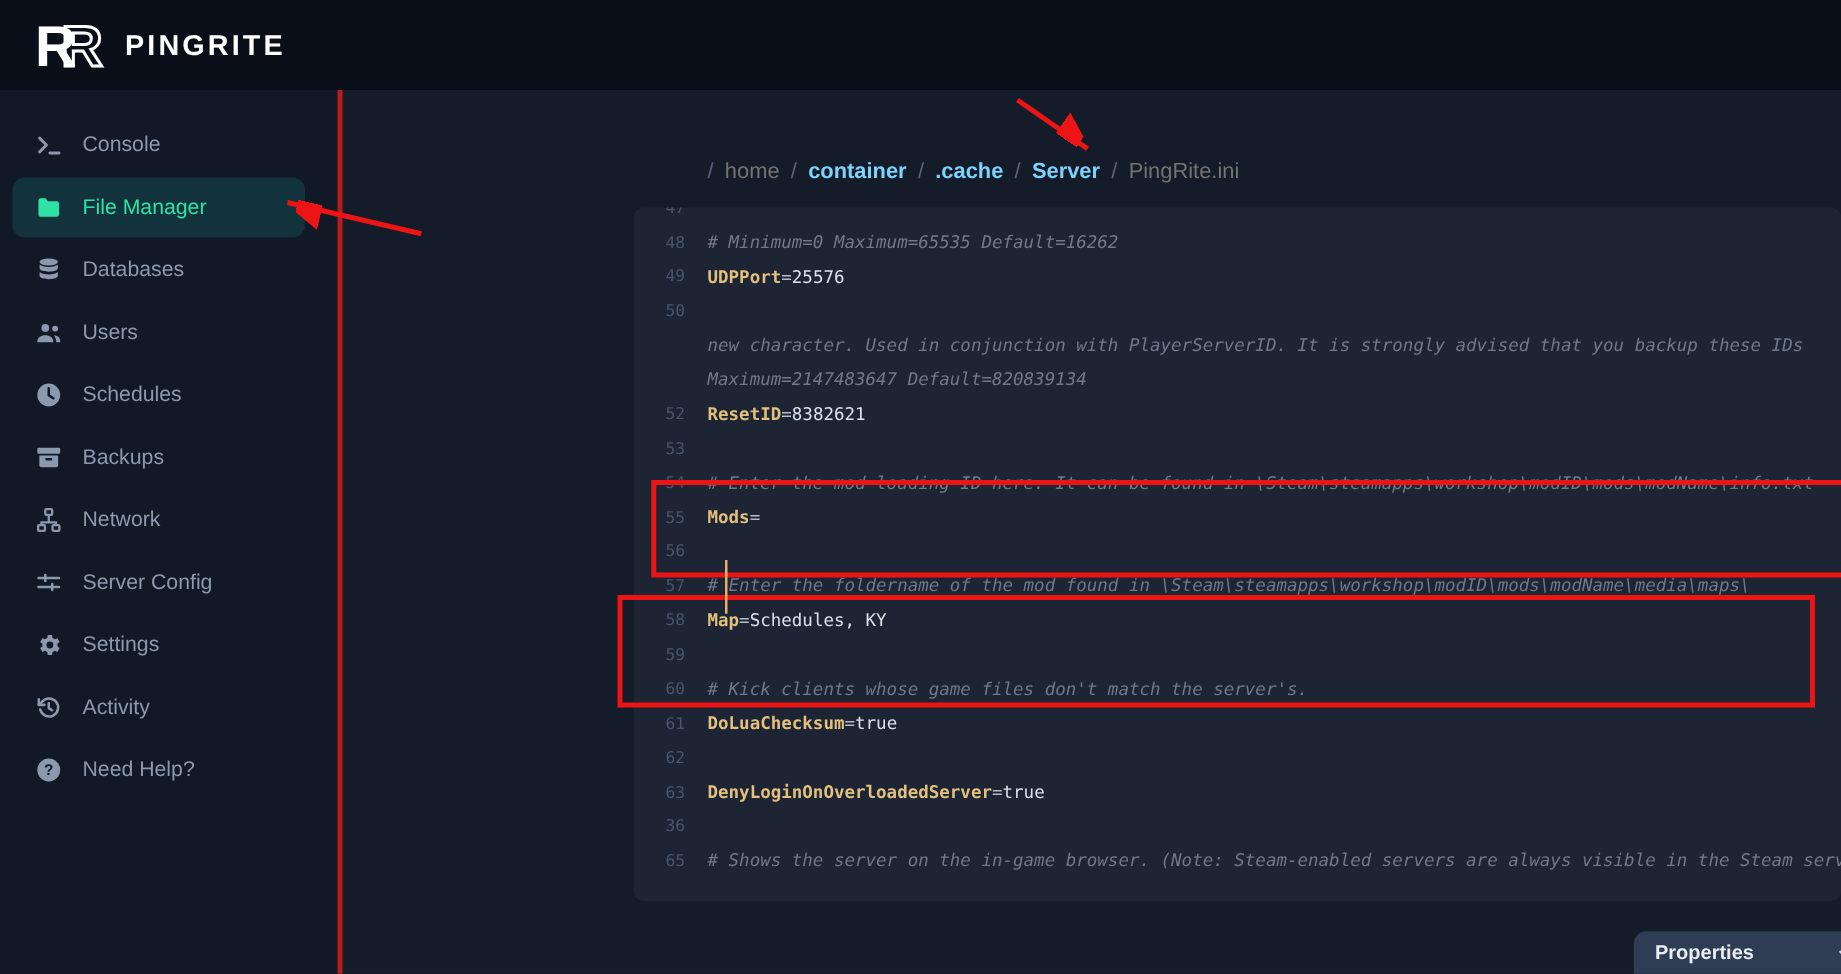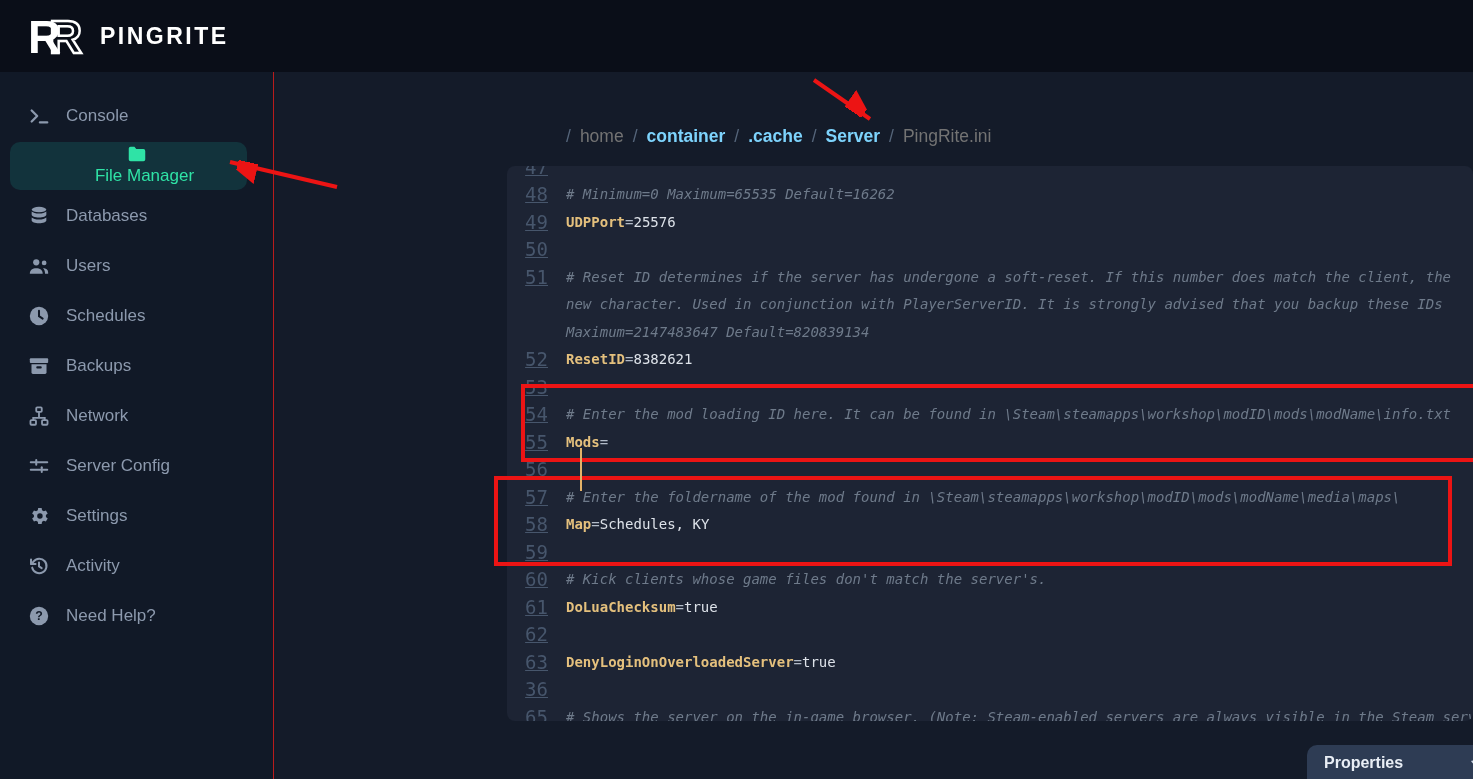--- a/index.html
+++ b/index.html
@@ -15,53 +15,53 @@
   .topbar {
     position:absolute; left:0; top:0; width:1473px; height:72px;
     background:#0a0e18; display:flex; align-items:center; padding-left:26px;
   }
   .logo { display:flex; align-items:center; gap:10px; }
   .brand-name { color:#ffffff; font-size:23px; font-weight:800; letter-spacing:2.5px; }
 
   
   .sidebar {
     position:absolute; left:0; top:72px; width:274px; height:707px;
-    background:#111927; border-right:1px solid #b91c1c; padding-top:19px;
+    background:#111927; border-right:4px solid #b91c1c; padding-top:19px;
   }
   .side-item {
     display:flex; align-items:center; height:50px; padding-left:27px;
     color:#8c99ad; font-size:17px; cursor:pointer;
   }
   .side-item .icon { width:24px; height:24px; flex:none; display:flex; align-items:center; justify-content:center; }
   .side-item .icon svg { width:22px; height:22px; }
   .side-item .lbl { margin-left:15px; white-space:nowrap; }
   .side-item.active {
     background:#12333c; color:#2fe3a6; border-radius:10px;
-    margin:1px 26px 1px 10px; padding-left:17px; height:48px;flex-direction:column;
+    margin:1px 26px 1px 10px; padding-left:17px; height:48px;
   }
 
   
   .breadcrumb {
     position:absolute; left:566px; top:124px; height:24px;
     display:flex; align-items:center; gap:9px; font-size:17.5px; white-space:nowrap;
   }
   .breadcrumb .sep { color:#55657a; }
   .breadcrumb .seg { color:#737373; }
   .breadcrumb .seg.em { color:#7dd3fc; font-weight:700; }
 
   
   .editor {
     position:absolute; left:507px; top:166px; width:966px; height:555px;
     background:#1d2434; border-radius:8px; overflow:hidden;
   }
   .rows { margin-top:-13px; }
   .row { height:27.5px; display:flex; align-items:center; }
   .ln {
     width:41px; flex:none; text-align:right; color:#47566c;
-    font-family:"DejaVu Sans Mono", monospace; font-size:19px;text-decoration:underline;
+    font-family:"DejaVu Sans Mono", monospace; font-size:13px;
   }
   .code {
     margin-left:18px; font-family:"DejaVu Sans Mono", monospace; font-size:14px;
     white-space:pre; flex:none;
   }
   .c { color:#6e7a8a; font-style:italic; }
   .k { color:#e4c07d; font-weight:bold; }
   .eq { color:#b3bcc9; }
   .v { color:#dde2e9; }
 
@@ -230,24 +230,20 @@
         <span class="ln">48</span>
         <span class="code"><span class="c"># Minimum=0 Maximum=65535 Default=16262</span></span>
       </div>
       <div class="row">
         <span class="ln">49</span>
         <span class="code"><span class="k">UDPPort</span><span class="eq">=</span><span class="v">25576</span></span>
       </div>
       <div class="row">
         <span class="ln">50</span>
         <span class="code"></span>
-      </div>
-      <div class="row">
-        <span class="ln">51</span>
-        <span class="code"><span class="c"># Reset ID determines if the server has undergone a soft-reset. If this number does match the client, the</span></span>
       </div>
       <div class="row">
         <span class="ln"></span>
         <span class="code"><span class="c">new character. Used in conjunction with PlayerServerID. It is strongly advised that you backup these IDs</span></span>
       </div>
       <div class="row">
         <span class="ln"></span>
         <span class="code"><span class="c">Maximum=2147483647 Default=820839134</span></span>
       </div>
       <div class="row">

